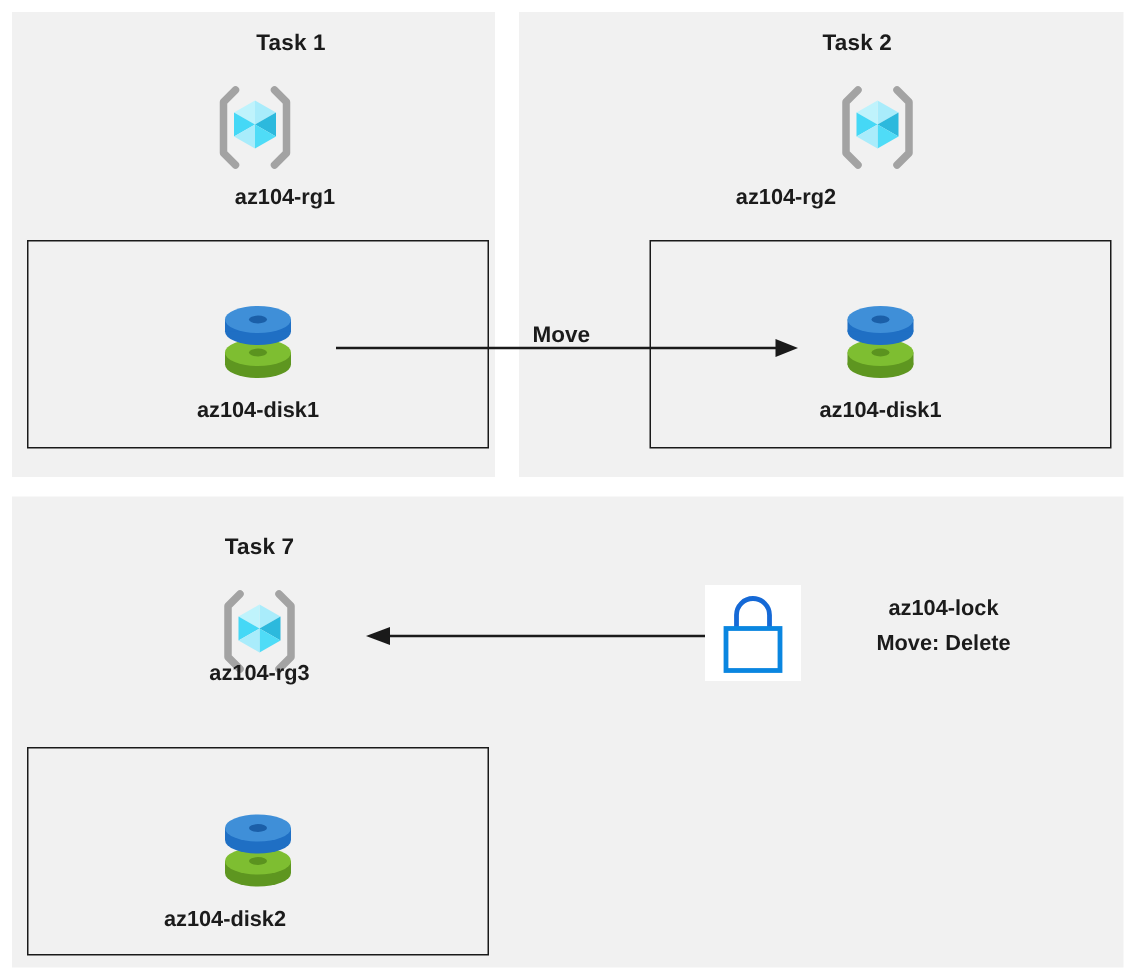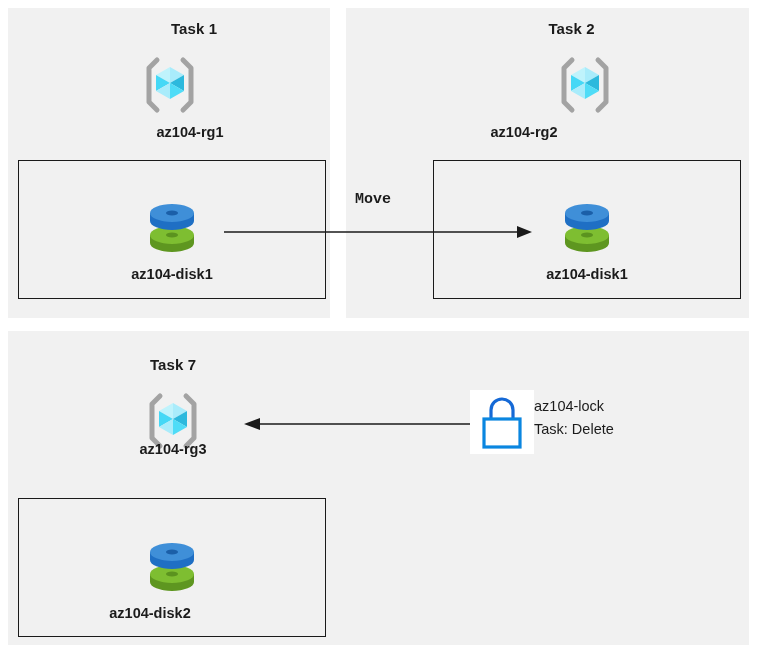--- a/index.html
+++ b/index.html
@@ -80,23 +80,24 @@
     top: 390px;
     width: 64px;
     height: 64px;
     background: #ffffff;
   }
   #lock-icon-wrap svg { display: block; }
 
   .lock-text {
     position: absolute;
     font-size: 14.5px;
-    font-weight: normal;
-    color: #1b1b1b;
-    white-space: nowrap;
+    font-weight: bold;
+    color: #1b1b1b;
+    white-space: nowrap;
+    text-align: center;
   }
 </style>
 </head>
 <body>
 
 <div class="panel" id="panel-task1"></div>
 
 <div class="task-title" style="left:8px; top:20px; width:322px;padding-left:25px;">Task 1</div>
 
 <div class="rg-icon" style="left:141px; top:56px;">
@@ -176,21 +177,21 @@
 
 <div class="res-label" style="left:433px; top:266px; width:308px;">az104-disk1</div>
 
 <div class="arrow" style="left:224px; top:222px;">
   <svg width="310" height="20" viewBox="0 0 310 20" xmlns="http://www.w3.org/2000/svg">
     <line x1="0" y1="10" x2="296" y2="10" stroke="#1a1a1a" stroke-width="1.6"></line>
     <polygon points="308,10 293,4 293,16" fill="#1a1a1a"></polygon>
   </svg>
 </div>
 
-<div class="arrow-label" style="left:355px; top:191px;font-family:Liberation Mono, monospace;">Move</div>
+<div class="arrow-label" style="left:355px; top:215px;">Move</div>
 
 <div class="panel" id="panel-task3"></div>
 
 <div class="task-title" style="left:8px; top:356px; width:330px;">Task 7</div>
 
 <div class="rg-icon" style="left:144px; top:392px;">
   <svg width="58" height="58" viewBox="0 0 58 58" xmlns="http://www.w3.org/2000/svg">
     <path d="M16 4 L8 12 L8 46 L16 54" fill="none" stroke="#a3a3a3" stroke-width="5" stroke-linecap="round" stroke-linejoin="round"></path>
     <path d="M42 4 L50 12 L50 46 L42 54" fill="none" stroke="#a3a3a3" stroke-width="5" stroke-linecap="round" stroke-linejoin="round"></path>
     <g>
@@ -233,13 +234,13 @@
 <div id="lock-icon-wrap">
   <svg width="64" height="64" viewBox="0 0 64 64" xmlns="http://www.w3.org/2000/svg">
 
     <path d="M21 29 L21 20 A11 11 0 0 1 43 20 L43 29" fill="none" stroke="#1569d6" stroke-width="3.2" stroke-linecap="butt"></path>
 
     <rect x="14" y="29" width="36" height="28" fill="none" stroke="#0a86e0" stroke-width="3.2"></rect>
   </svg>
 </div>
 
 <div class="lock-text" style="left:534px; top:398px; width:190px;">az104-lock</div>
-<div class="lock-text" style="left:534px; top:421px; width:190px;">Task: Delete</div>
+<div class="lock-text" style="left:534px; top:421px; width:190px;">Move: Delete</div>
 
 </body></html>

